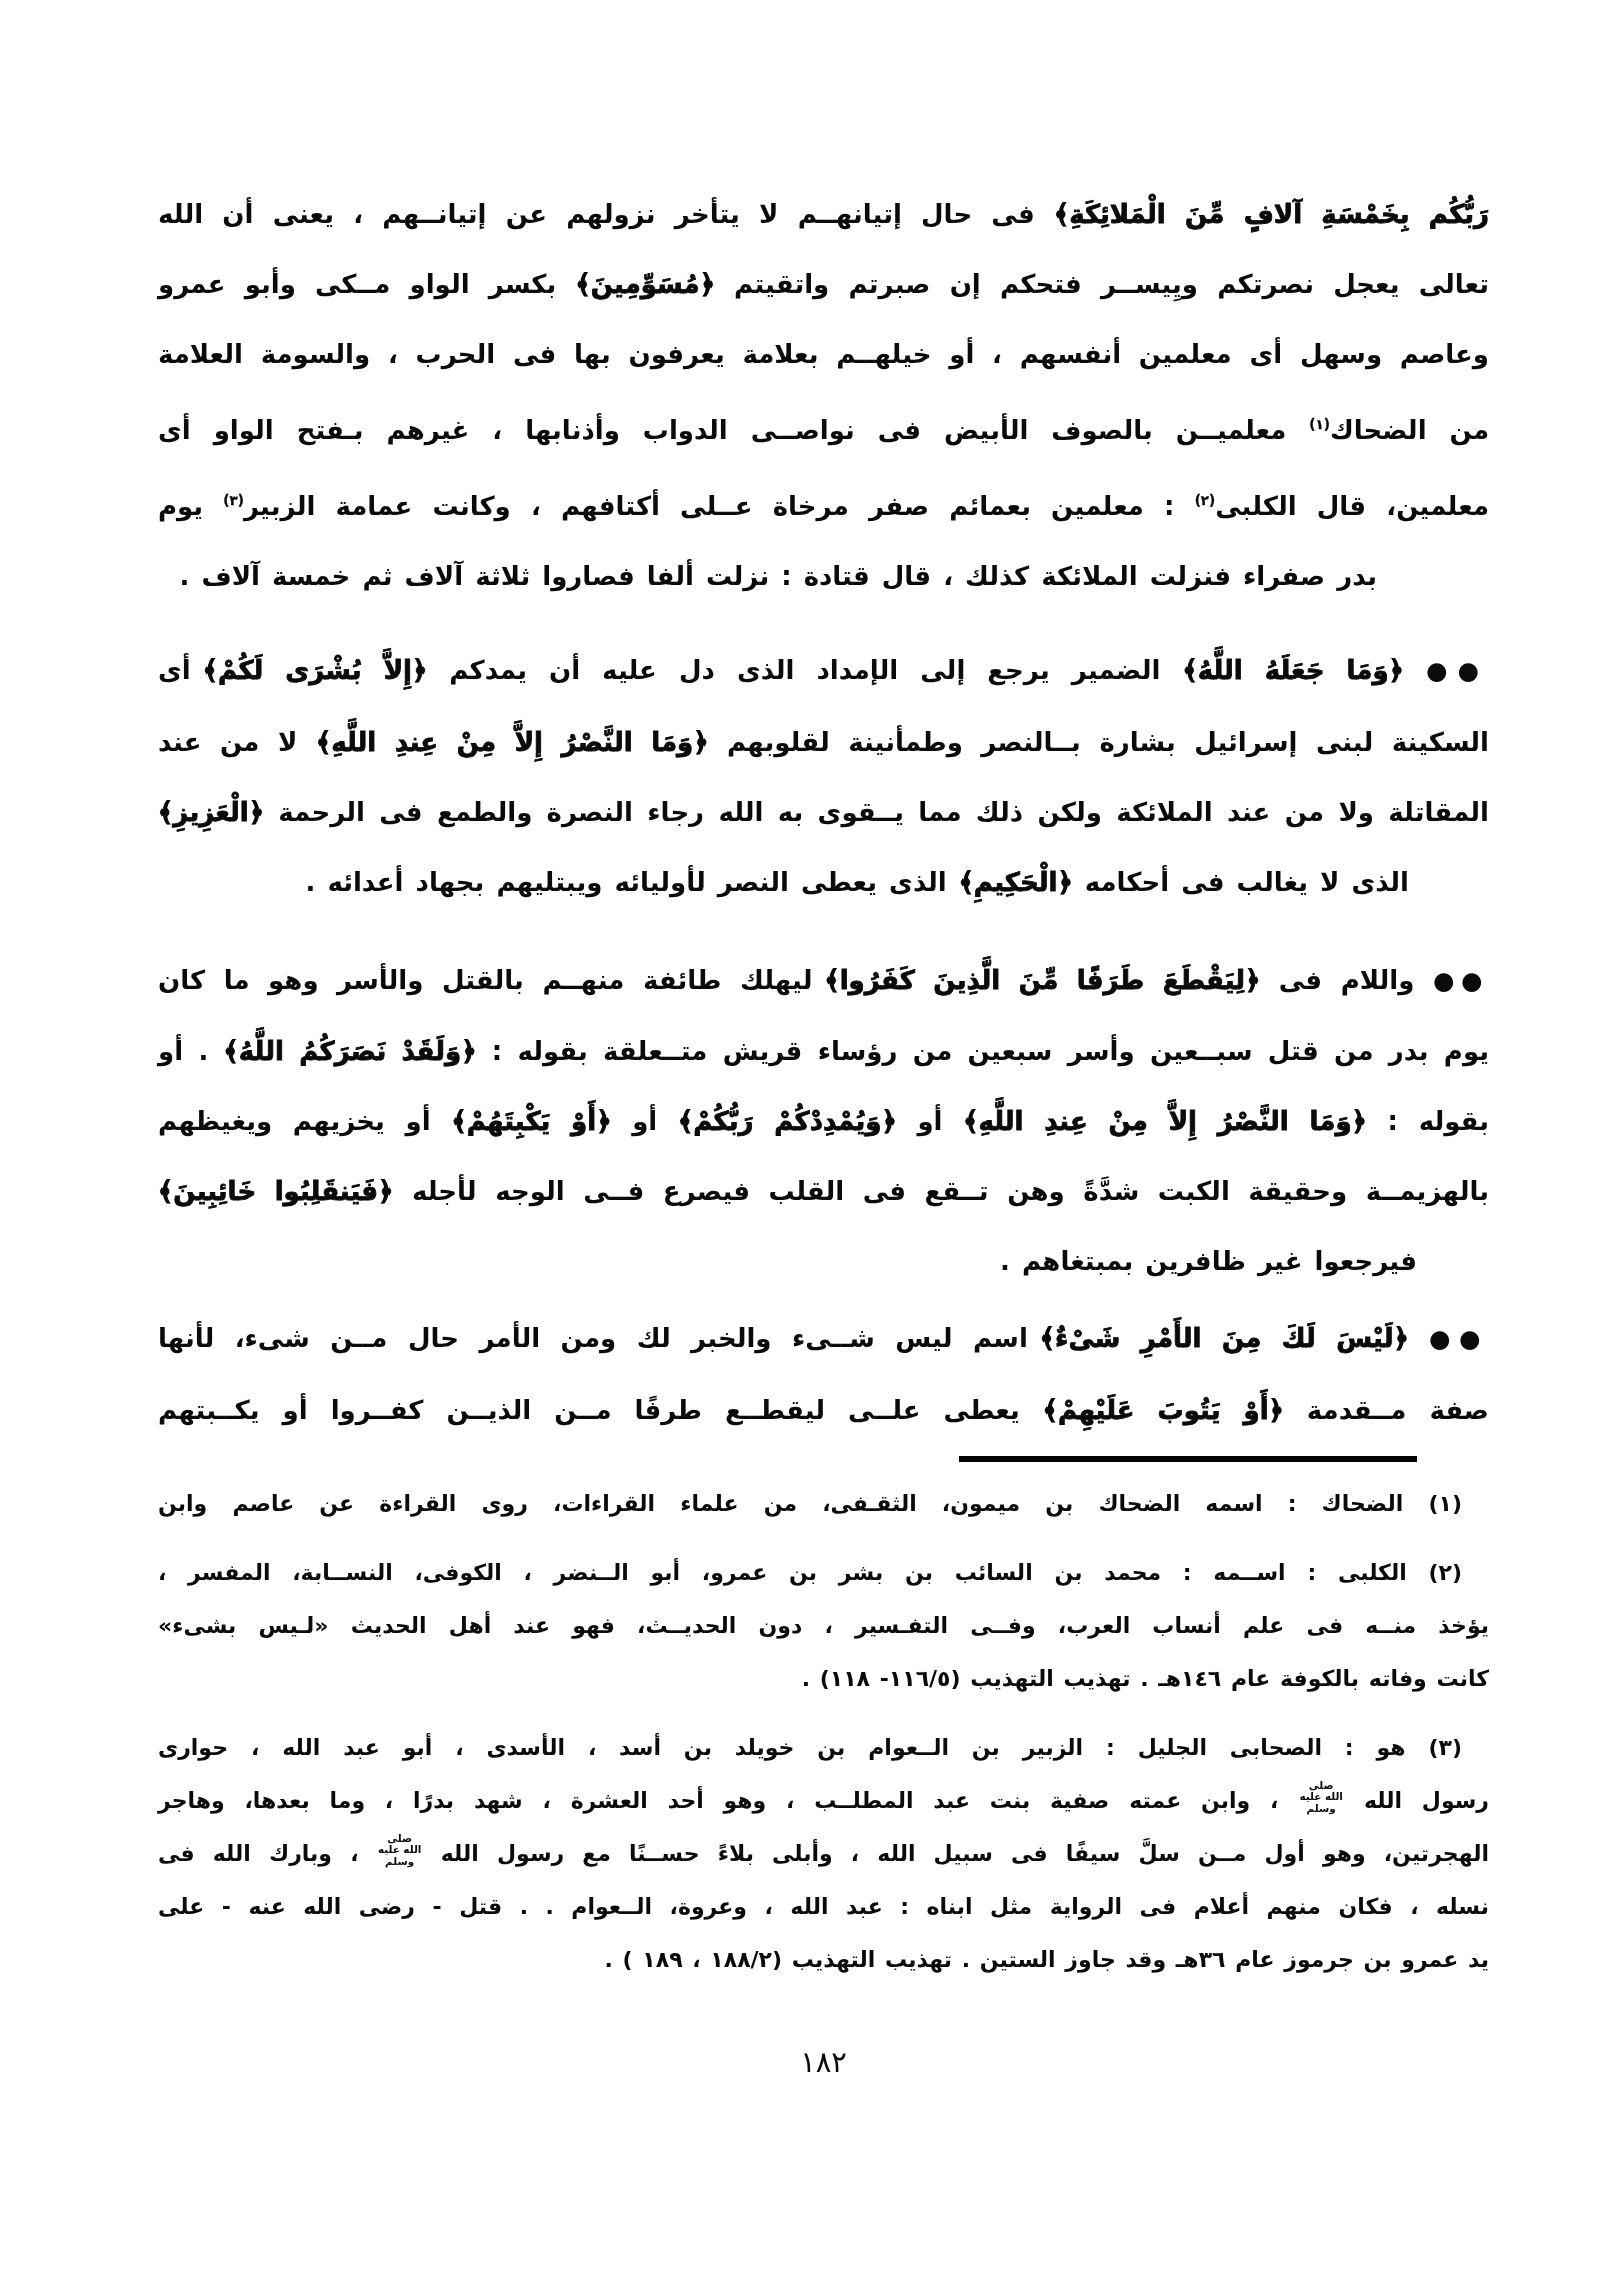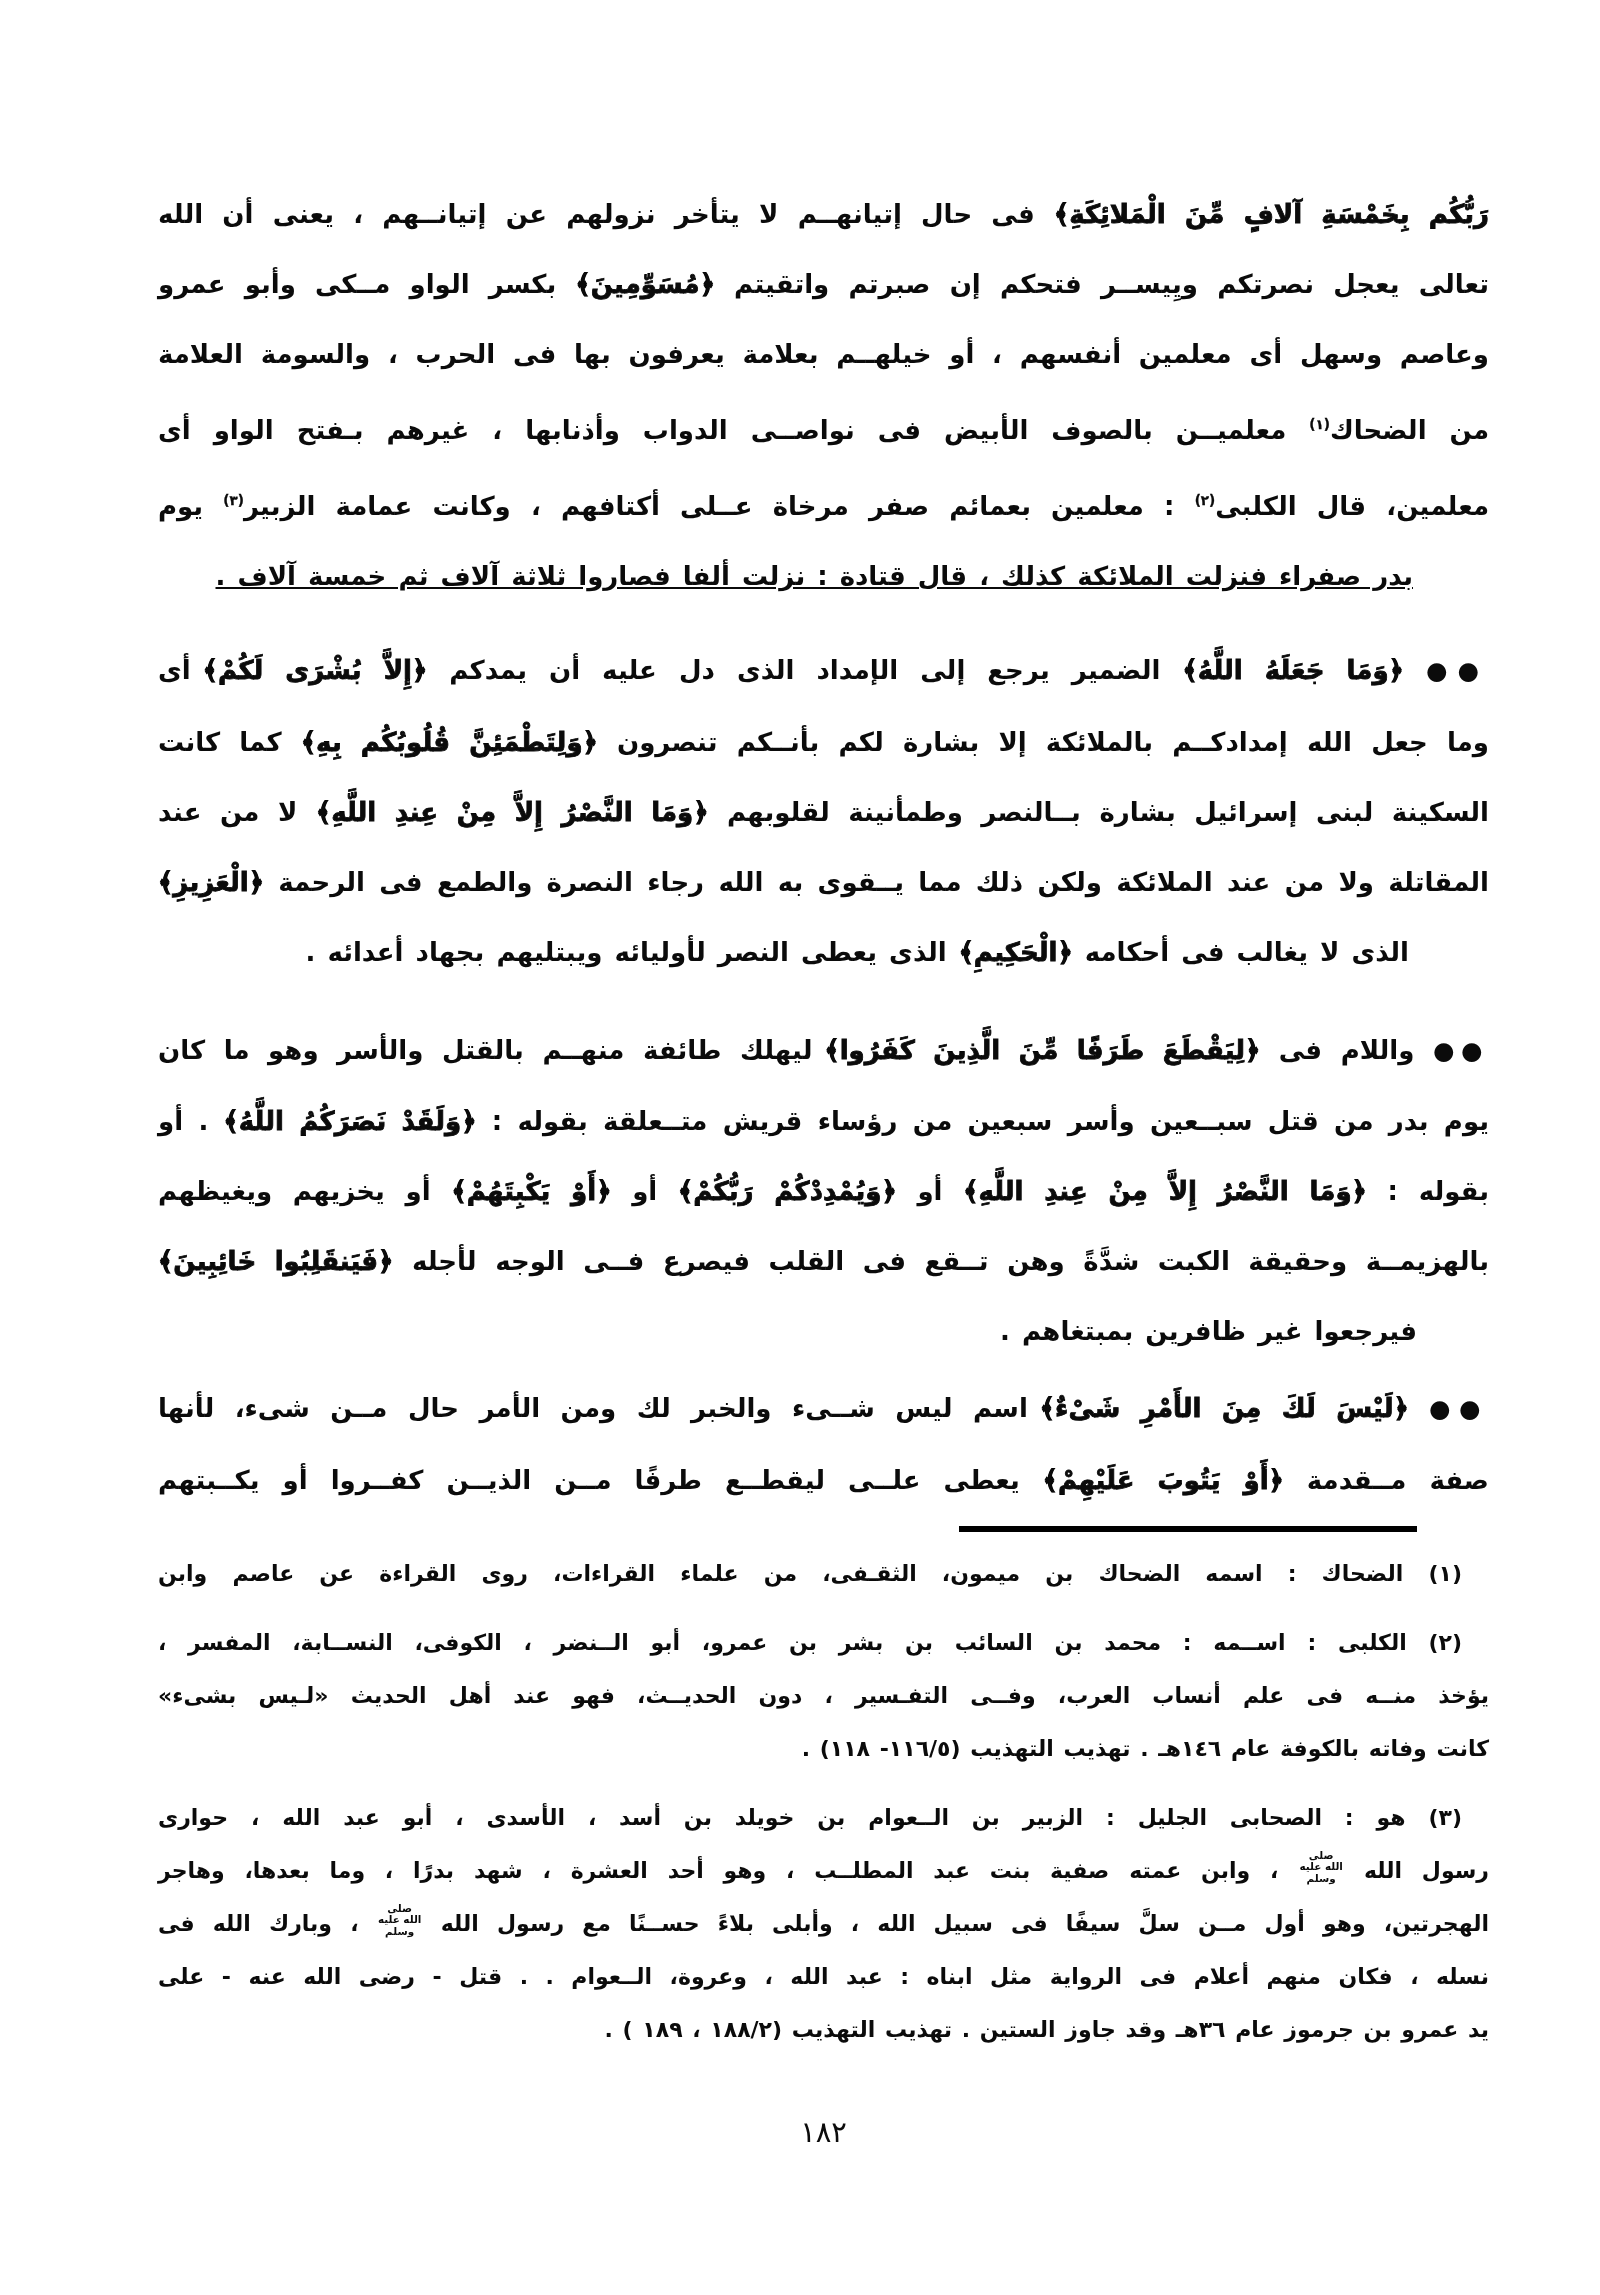--- a/index.html
+++ b/index.html
@@ -102,25 +102,24 @@
 <body>
 
 <div class="page">
   <section class="main-text" id="main-text">
       <div class="par">
         <div class="line"><span class="q">رَبُّكُم بِخَمْسَةِ آلافٍ مِّنَ الْمَلائِكَةِ﴾</span><span> فى حال إتيانهــم لا يتأخر نزولهم عن إتيانــهم ، يعنى  أن  الله</span></div>
         <div class="line"><span>تعالى يعجل نصرتكم ويِيســر فتحكم إن صبرتم واتقيتم </span><span class="q">﴿مُسَوِّمِينَ﴾</span><span> بكسر الواو مــكى وأبو عمرو</span></div>
         <div class="line"><span>وعاصم وسهل أى معلمين أنفسهم ، أو  خيلهــم بعلامة يعرفون  بها فى الحرب ، والسومة العلامة</span></div>
         <div class="line"><span>من الضحاك</span><span class="fnmark">(١)</span><span> معلميــن بالصوف  الأبيض فى نواصــى الدواب وأذنابها ،  غيرهم بـفتح الواو  أى</span></div>
         <div class="line"><span>معلمين، قال الكلبى</span><span class="fnmark">(٢)</span><span> : معلمين بعمائم  صفر  مرخاة عــلى  أكتافهم ، وكانت عمامة الزبير</span><span class="fnmark">(٣)</span><span> يوم</span></div>
-        <div class="line last" style="margin-right: 76px; text-decoration: underline;"><span>بدر صفراء فنزلت الملائكة كذلك ، قال قتادة :  نزلت ألفا فصاروا ثلاثة آلاف ثم خمسة آلاف .</span></div>
+        <div class="line last" style="margin-right: 112px;"><span>بدر صفراء فنزلت الملائكة كذلك ، قال قتادة :  نزلت ألفا فصاروا ثلاثة آلاف ثم خمسة آلاف .</span></div>
       </div>
       <div class="par" style="margin-top: 24px;">
         <div class="line"><span class="bullets">●●</span><span> </span><span class="q">﴿وَمَا جَعَلَهُ اللَّهُ﴾</span><span> الضمير  يرجع إلى الإمداد الذى دل عليه أن يمدكم </span><span class="q">﴿إِلاَّ بُشْرَى لَكُمْ﴾</span><span> أى</span></div>
-        <div class="line"><span>وما جعل الله إمدادكــم بالملائكة إلا بشارة لكم بأنــكم تنصرون </span><span class="q">﴿وَلِتَطْمَئِنَّ قُلُوبُكُم بِهِ﴾</span><span> كما كانت</span></div>
         <div class="line"><span>السكينة  لبنى إسرائيل بشارة بــالنصر وطمأنينة لقلوبهم </span><span class="q">﴿وَمَا النَّصْرُ إِلاَّ مِنْ عِندِ اللَّهِ﴾</span><span> لا من عند</span></div>
         <div class="line"><span>المقاتلة ولا من عند الملائكة ولكن ذلك مما يــقوى به الله رجاء النصرة والطمع فى الرحمة </span><span class="q">﴿الْعَزِيزِ﴾</span></div>
         <div class="line last" style="margin-right: 80px;"><span>الذى لا يغالب فى أحكامه </span><span class="q">﴿الْحَكِيمِ﴾</span><span> الذى يعطى النصر لأوليائه ويبتليهم بجهاد أعدائه .</span></div>
       </div>
       <div class="par" style="margin-top: 28px;">
         <div class="line"><span class="bullets">●●</span><span> واللام فى </span><span class="q">﴿لِيَقْطَعَ طَرَفًا مِّنَ الَّذِينَ كَفَرُوا﴾</span><span> ليهلك  طائفة منهــم بالقتل والأسر وهو ما كان</span></div>
         <div class="line"><span>يوم بدر من قتل سبــعين وأسر سبعين من رؤساء قريش متــعلقة بقوله : </span><span class="q">﴿وَلَقَدْ نَصَرَكُمُ اللَّهُ﴾</span><span> .  أو</span></div>
         <div class="line"><span>بقوله : </span><span class="q">﴿وَمَا النَّصْرُ إِلاَّ مِنْ عِندِ اللَّهِ﴾</span><span> أو </span><span class="q">﴿وَيُمْدِدْكُمْ رَبُّكُمْ﴾</span><span> أو </span><span class="q">﴿أَوْ يَكْبِتَهُمْ﴾</span><span> أو  يخزيهم  ويغيظهم</span></div>
         <div class="line"><span>بالهزيمــة وحقيقة الكبت شدَّةً وهن تــقع فى القلب فيصرع فــى الوجه  لأجله </span><span class="q">﴿فَيَنقَلِبُوا خَائِبِينَ﴾</span></div>
         <div class="line last" style="margin-right: 72px;"><span>فيرجعوا  غير  ظافرين  بمبتغاهم .</span></div>

